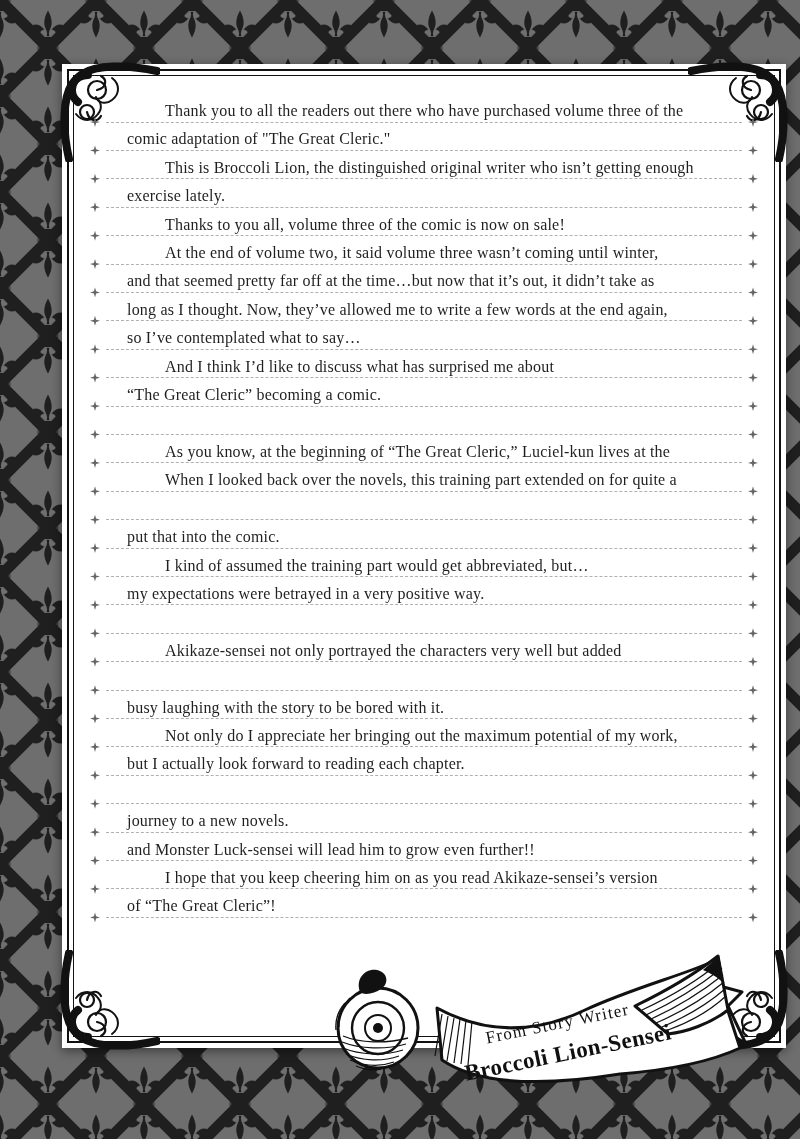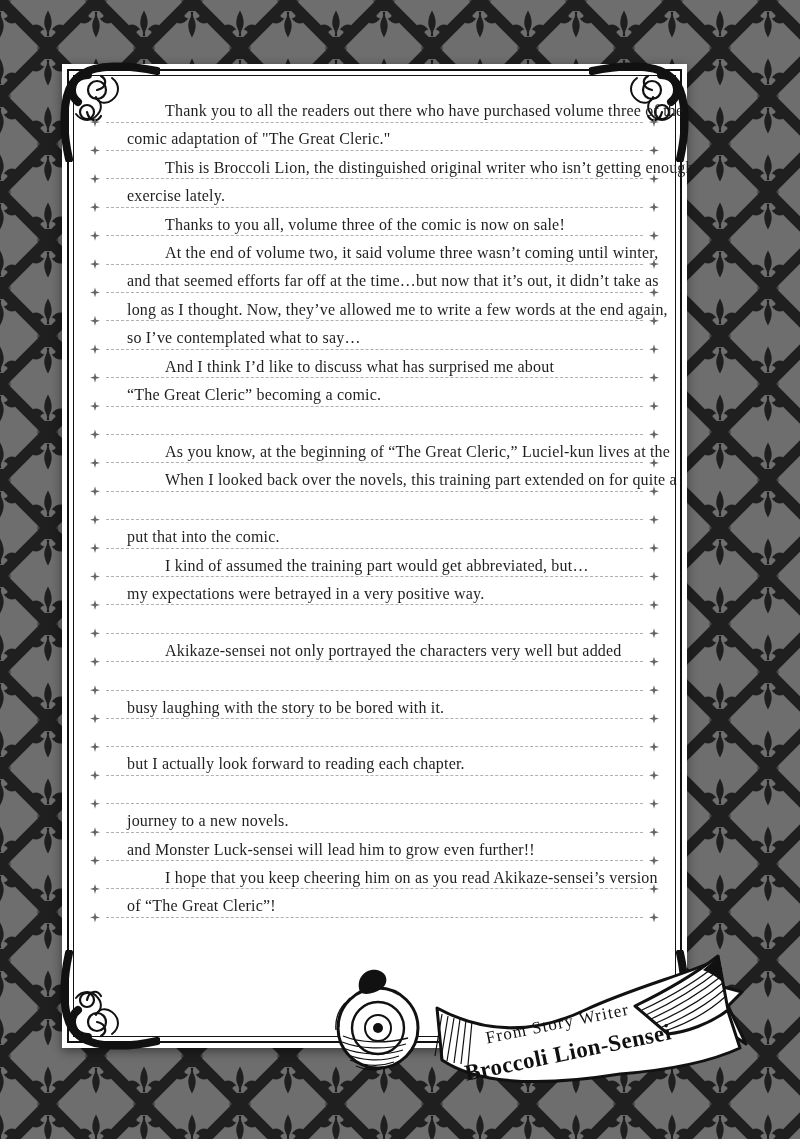--- a/index.html
+++ b/index.html
@@ -14,21 +14,21 @@
   html,body{margin:0;padding:0;}
   body{
     width:800px;height:1139px;position:relative;overflow:hidden;
     background:var(--background);
     font-family:"Liberation Serif","DejaVu Serif",serif;
   }
   
   #bg{position:absolute;left:0;top:0;width:800px;height:1139px;display:block;}
   
   .page{
-    position:absolute;left:62px;top:64px;width:625px;height:984px;
+    position:absolute;left:62px;top:64px;width:724px;height:984px;
     background:var(--page);
     box-shadow:0 3px 10px rgba(0,0,0,.45);
   }
   .frame-outer{position:absolute;inset:5px;border:2.5px solid var(--frame);pointer-events:none;}
   .frame-inner{position:absolute;inset:11px;border:1px solid var(--frame);pointer-events:none;}
   .corner{position:absolute;width:100px;height:100px;pointer-events:none;}
   .corner.tl{left:-2px;top:-2px;}
   .corner.tr{right:-2px;top:-2px;transform:scaleX(-1);}
   .corner.bl{left:-2px;bottom:-2px;transform:scaleY(-1);}
   .corner.br{right:-2px;bottom:-2px;transform:scale(-1,-1);}
@@ -182,21 +182,21 @@
       </div>
       <div class="row">
         <div class="line-text indent">At the end of volume two, it said volume three wasn’t coming until winter,</div>
         <div class="rule">
           <span class="sparkle"></span>
           <span class="dash"></span>
           <span class="sparkle"></span>
         </div>
       </div>
       <div class="row">
-        <div class="line-text">and that seemed efforts far off at the time…but now that it’s out, it didn’t take as</div>
+        <div class="line-text">and that seemed pretty far off at the time…but now that it’s out, it didn’t take as</div>
         <div class="rule">
           <span class="sparkle"></span>
           <span class="dash"></span>
           <span class="sparkle"></span>
         </div>
       </div>
       <div class="row">
         <div class="line-text">long as I thought. Now, they’ve allowed me to write a few words at the end again,</div>
         <div class="rule">
           <span class="sparkle"></span>
@@ -308,20 +308,21 @@
       </div>
       <div class="row">
         <div class="line-text">busy laughing with the story to be bored with it.</div>
         <div class="rule">
           <span class="sparkle"></span>
           <span class="dash"></span>
           <span class="sparkle"></span>
         </div>
       </div>
       <div class="row">
+        <div class="line-text indent">Not only do I appreciate her bringing out the maximum potential of my work,</div>
         <div class="rule">
           <span class="sparkle"></span>
           <span class="dash"></span>
           <span class="sparkle"></span>
         </div>
       </div>
       <div class="row">
         <div class="line-text">but I actually look forward to reading each chapter.</div>
         <div class="rule">
           <span class="sparkle"></span>

